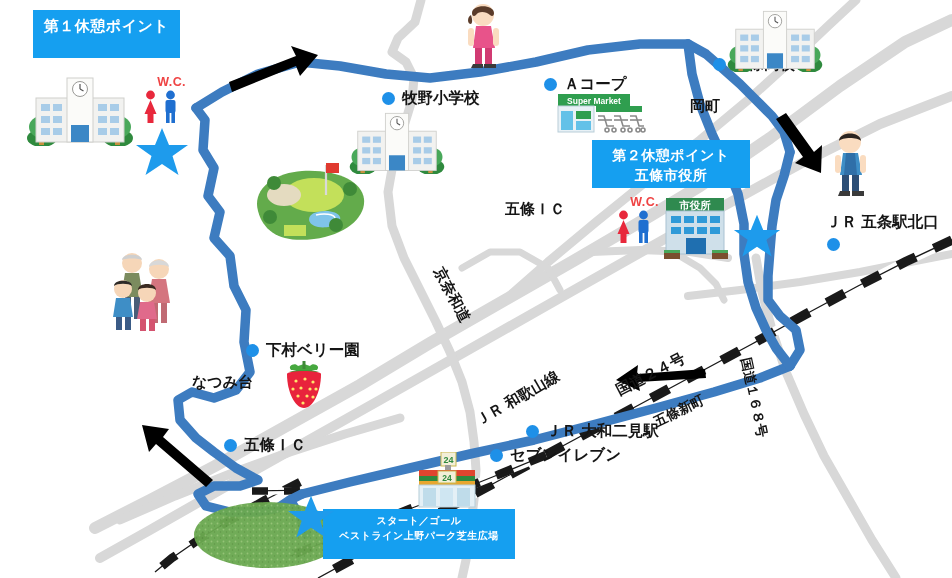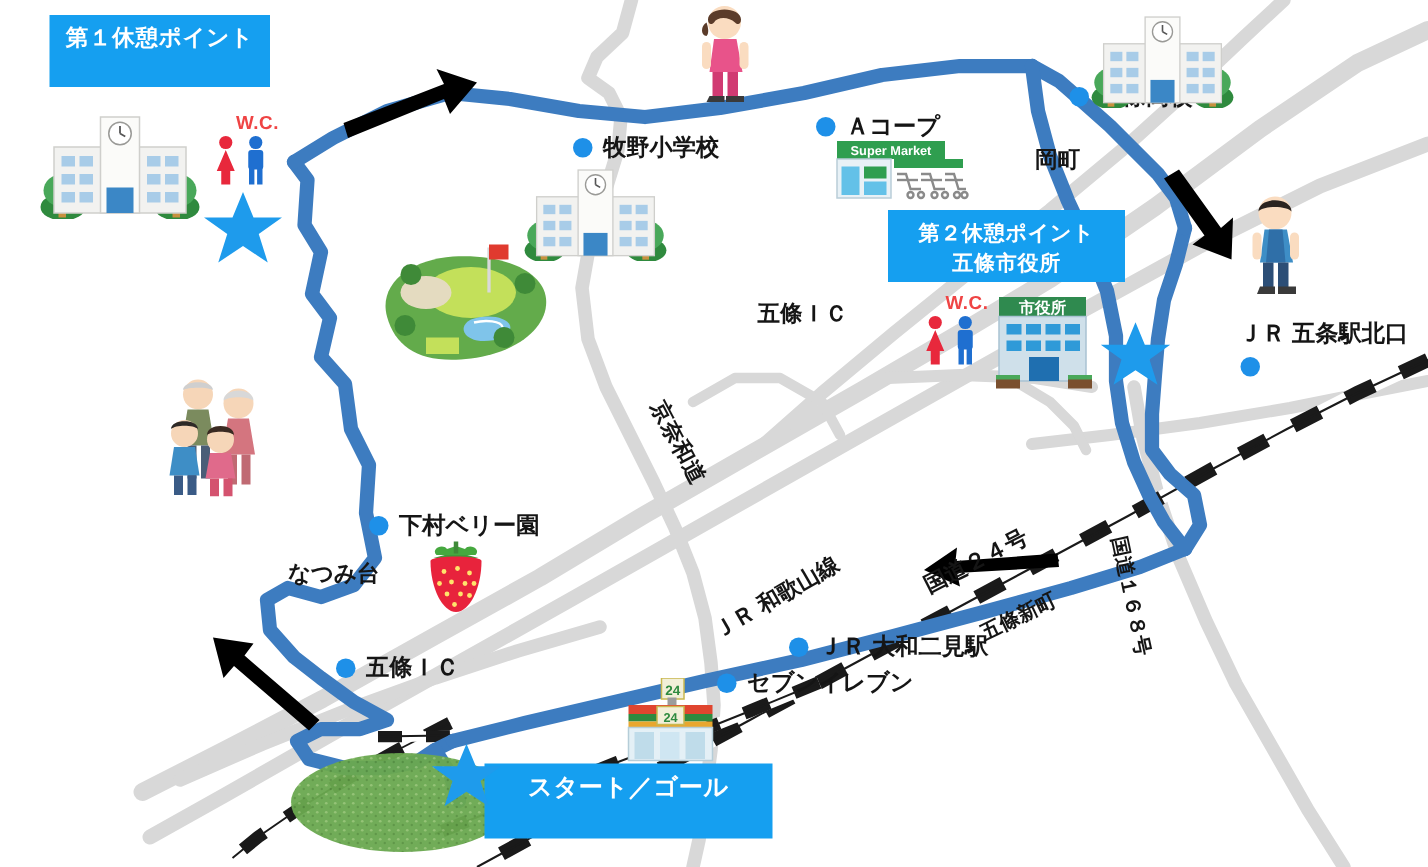--- a/index.html
+++ b/index.html
@@ -27,21 +27,21 @@
     line-height:1.45;
     padding:5px 8px;
     box-sizing:border-box;
     white-space:nowrap;
   }
   .callout .l1{display:block;}
   .callout .l2{display:block;}
 
   #callout-rest1{left:33px;top:10px;width:147px;height:48px;font-size:15px;}
   #callout-rest2{left:592px;top:140px;width:158px;height:48px;font-size:14px;}
-  #callout-start{left:323px;top:509px;width:192px;height:50px;font-size:16px;}
+  #callout-start{left:323px;top:509px;width:192px;height:50px;font-size:10px;}
 
   
   .poi{
     position:absolute;
     display:flex;
     align-items:center;
     gap:7px;
     white-space:nowrap;
     color:#151515;
     font-weight:bold;
@@ -186,20 +186,21 @@
     <span class="l1">第１休憩ポイント</span>
   </div>
 
   <div class="callout" id="callout-rest2">
     <span class="l1">第２休憩ポイント</span>
     <span class="l2">五條市役所</span>
   </div>
 
   <div class="callout" id="callout-start">
     <span class="l1">スタート／ゴール</span>
+    <span class="l2">ベストライン上野パーク芝生広場</span>
   </div>
 
   <div class="poi" style="left:382px;top:88px;">
     <span class="dot"></span>
     <span>牧野小学校</span>
   </div>
 
   <div class="poi" style="left:544px;top:74px;">
     <span class="dot"></span>
     <span>Ａコープ</span>
@@ -219,21 +220,21 @@
   <div class="poi" style="left:224px;top:435px;">
     <span class="dot"></span>
     <span>五條ＩＣ</span>
   </div>
 
   <div class="poi" style="left:526px;top:421px;">
     <span class="dot"></span>
     <span>ＪＲ 大和二見駅</span>
   </div>
 
-  <div class="poi" style="left:478px;top:445px;">
+  <div class="poi" style="left:490px;top:445px;">
     <span class="dot"></span>
     <span>セブンイレブン</span>
   </div>
 
   <div class="poi nodot" style="left:826px;top:212px;">
 
     <span>ＪＲ 五条駅北口</span>
   </div>
   <div style="position:absolute;left:827px;top:238px;width:13px;height:13px;border-radius:50%;background:#1e90e8;"></div>
 

